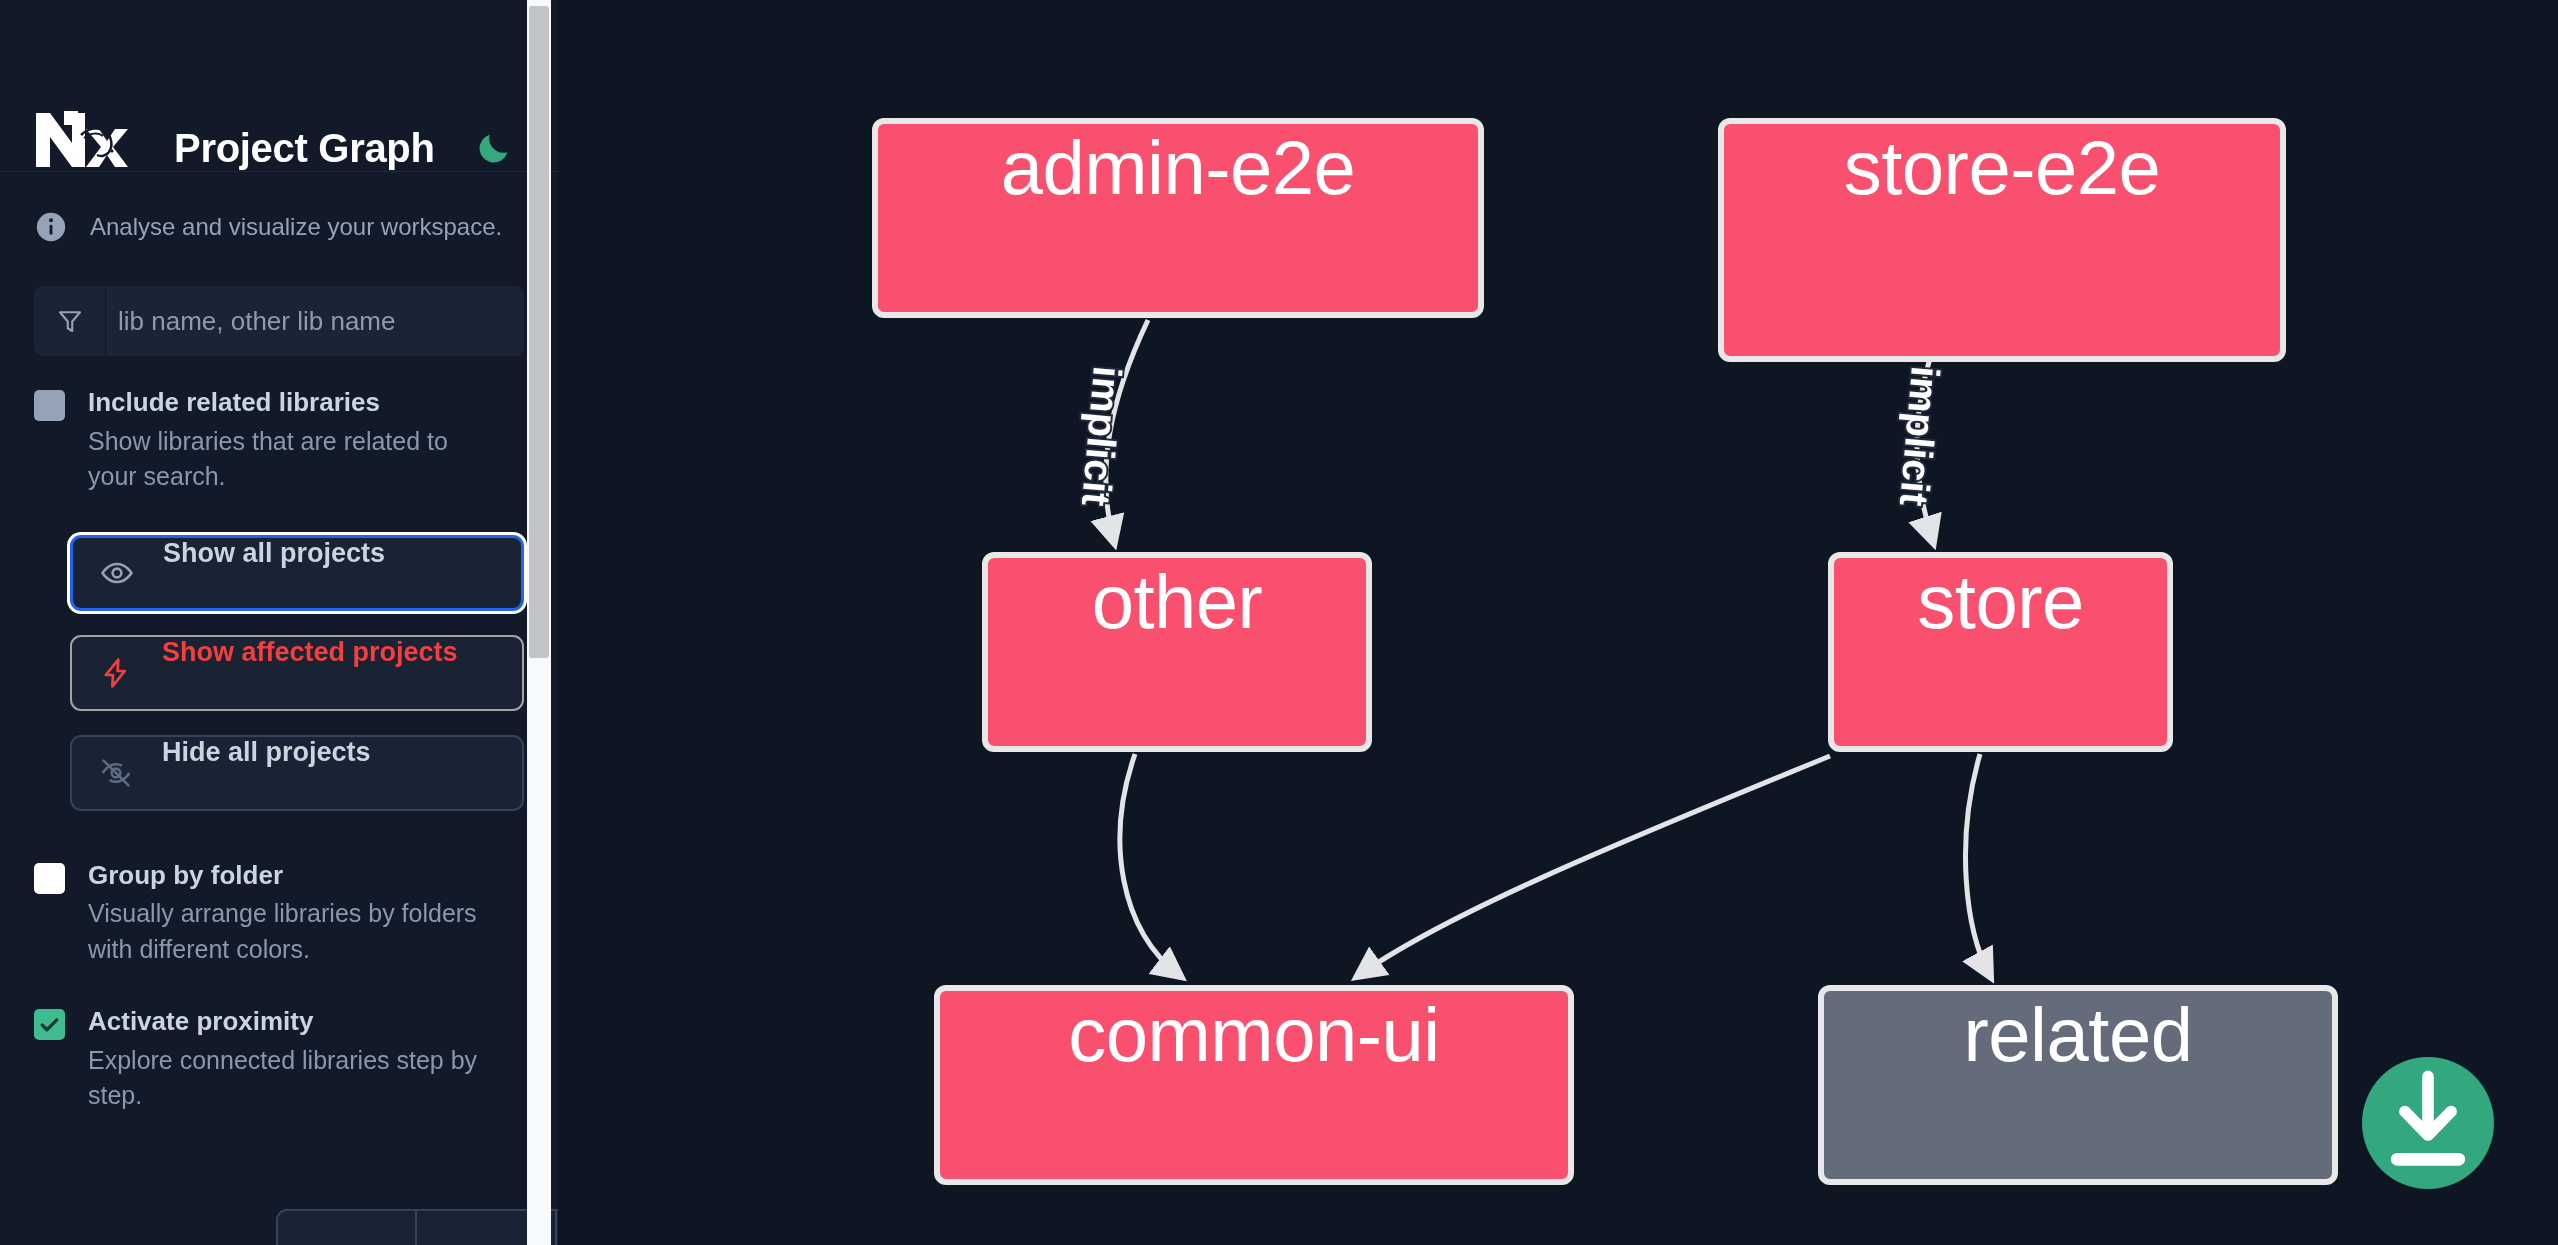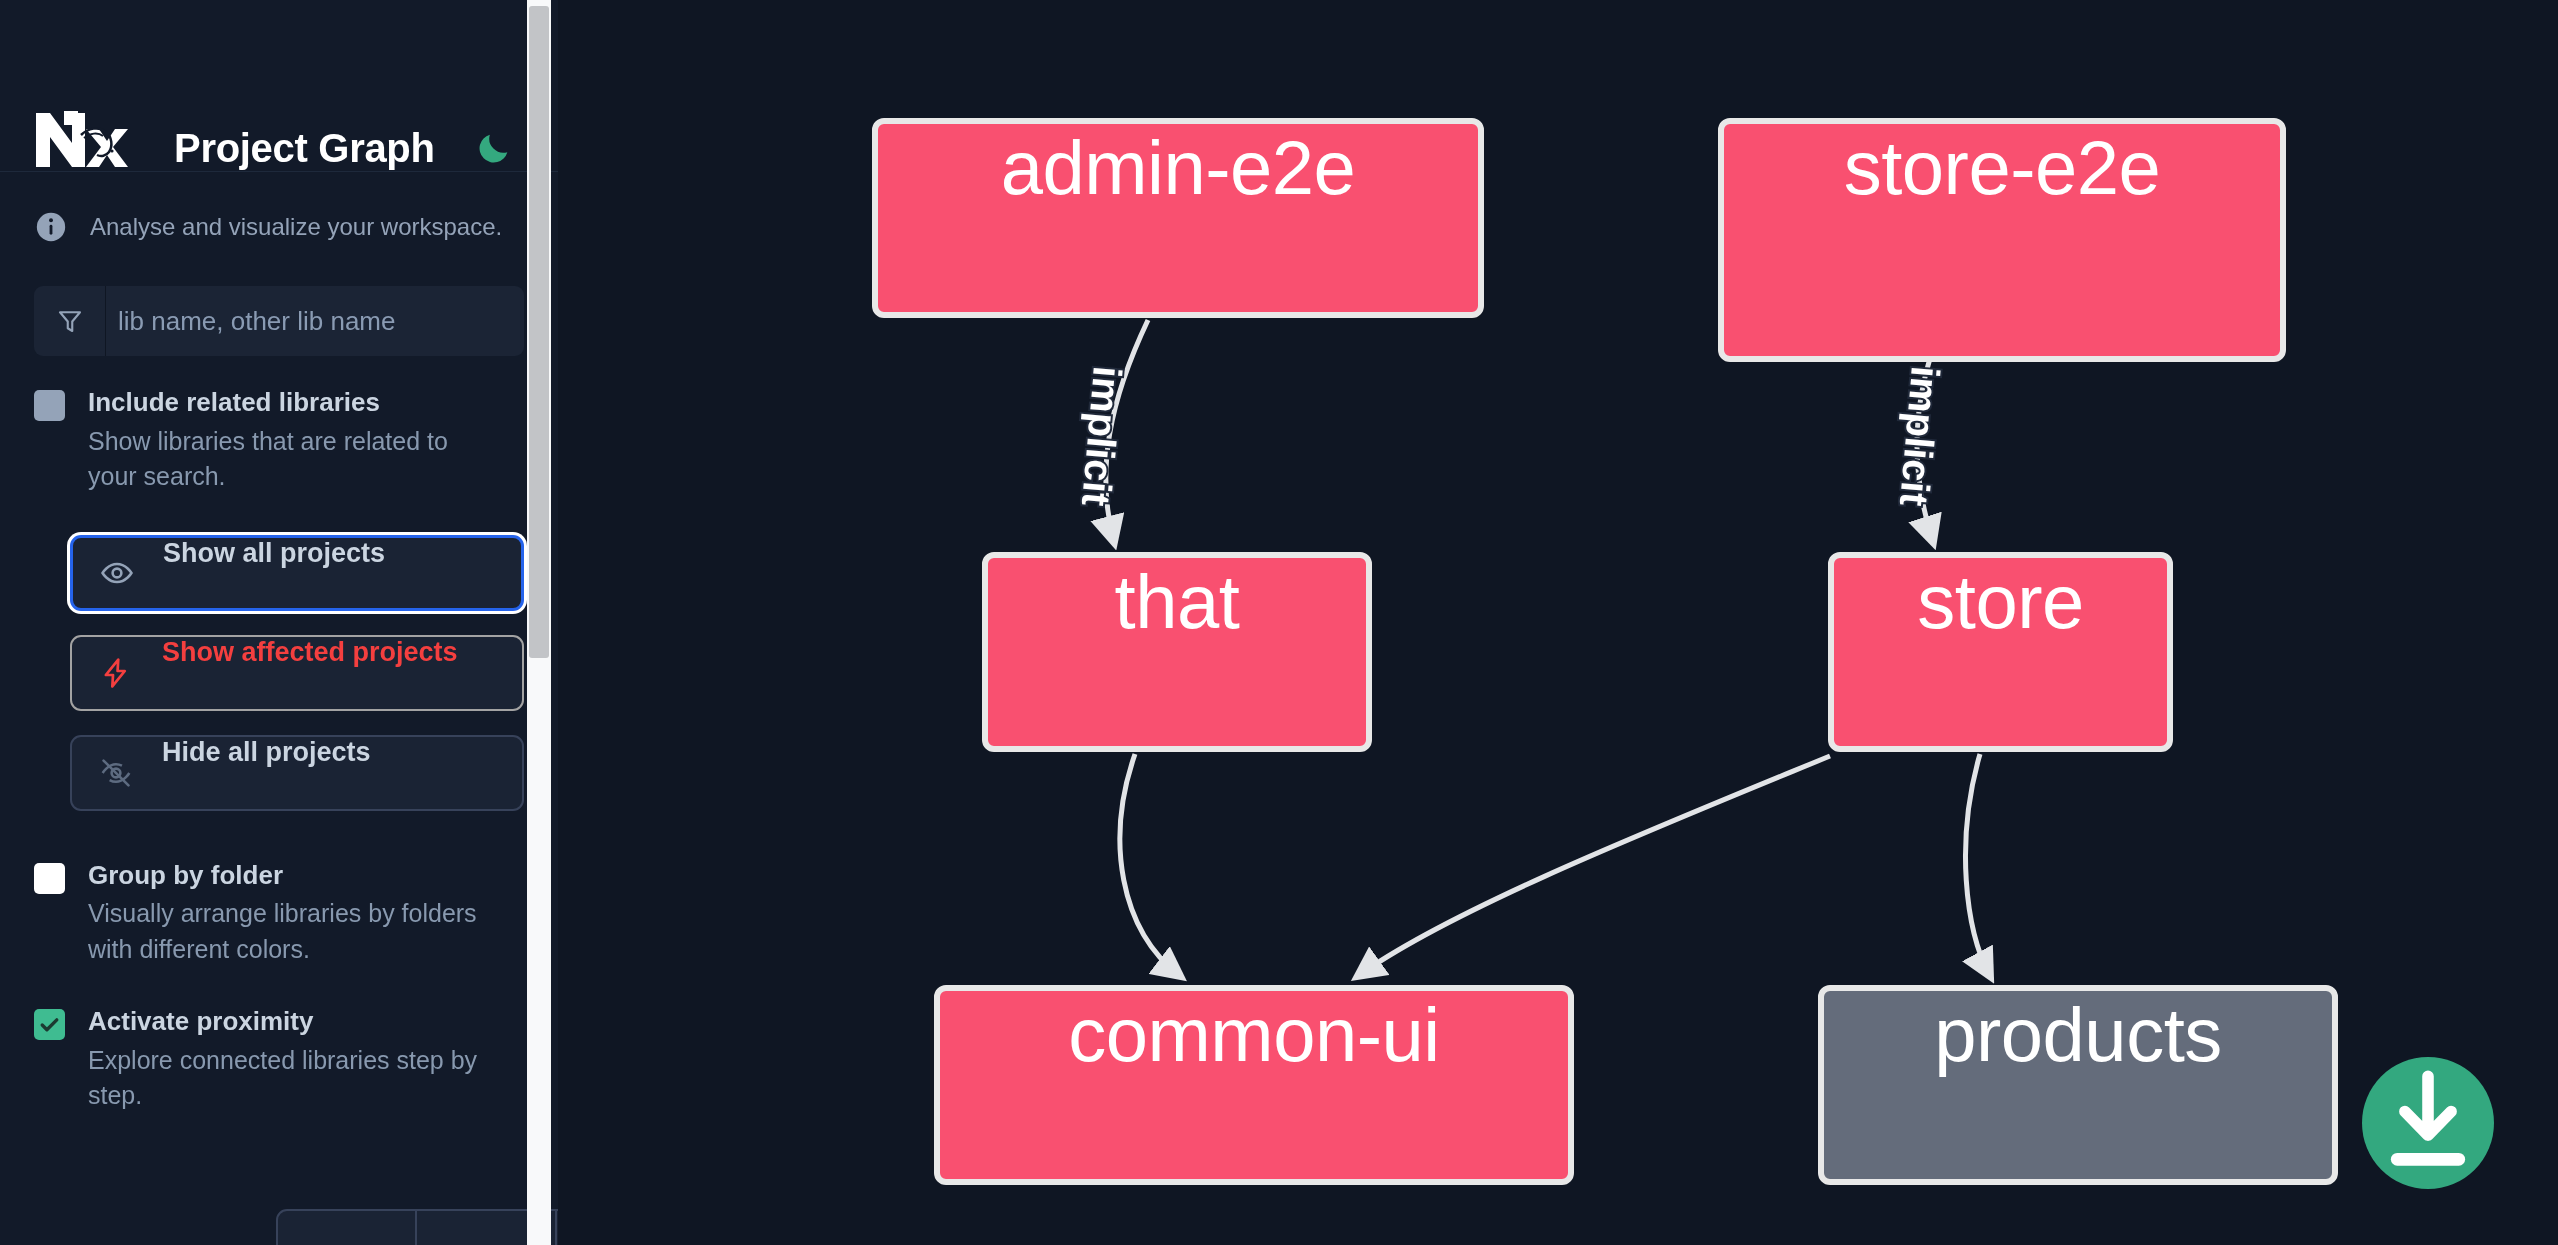--- a/index.html
+++ b/index.html
@@ -306,30 +306,30 @@
     </svg>
 
     <div id="node-layer">
         <div class="node pink" style="left: 314px; top: 118px; width: 612px; height: 200px;">
           <span>admin-e2e</span>
         </div>
         <div class="node pink" style="left: 1160px; top: 118px; width: 568px; height: 244px;">
           <span>store-e2e</span>
         </div>
         <div class="node pink" style="left: 424px; top: 552px; width: 390px; height: 200px;">
-          <span>that</span>
+          <span>other</span>
         </div>
         <div class="node pink" style="left: 1270px; top: 552px; width: 345px; height: 200px;">
           <span>store</span>
         </div>
         <div class="node pink" style="left: 376px; top: 985px; width: 640px; height: 200px;">
           <span>common-ui</span>
         </div>
         <div class="node gray" style="left: 1260px; top: 985px; width: 520px; height: 200px;">
-          <span>products</span>
+          <span>related</span>
         </div>
       </div>
 
     <div class="dl-btn">
       <span>
         <svg viewBox="0 0 24 24" width="58" height="58" aria-hidden="true">
           <path d="M12 3.5v10.2M12 14.2l-4.2-4.3M12 14.2l4.2-4.3" fill="none" stroke="#fff" stroke-width="2.1" stroke-linecap="round" stroke-linejoin="round"></path>
           <path d="M6.4 18.6h11.2" fill="none" stroke="#fff" stroke-width="2.3" stroke-linecap="round"></path>
         </svg>
       </span>

